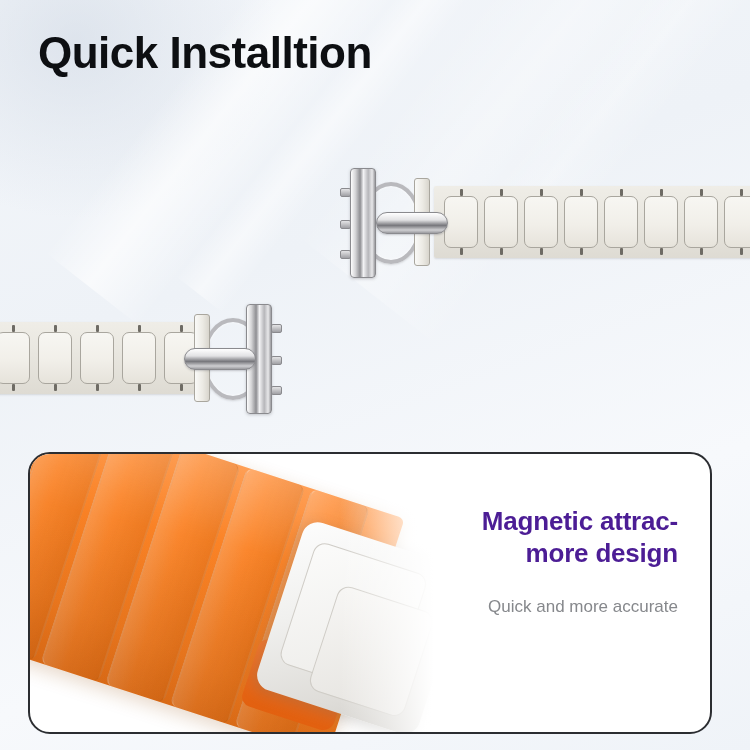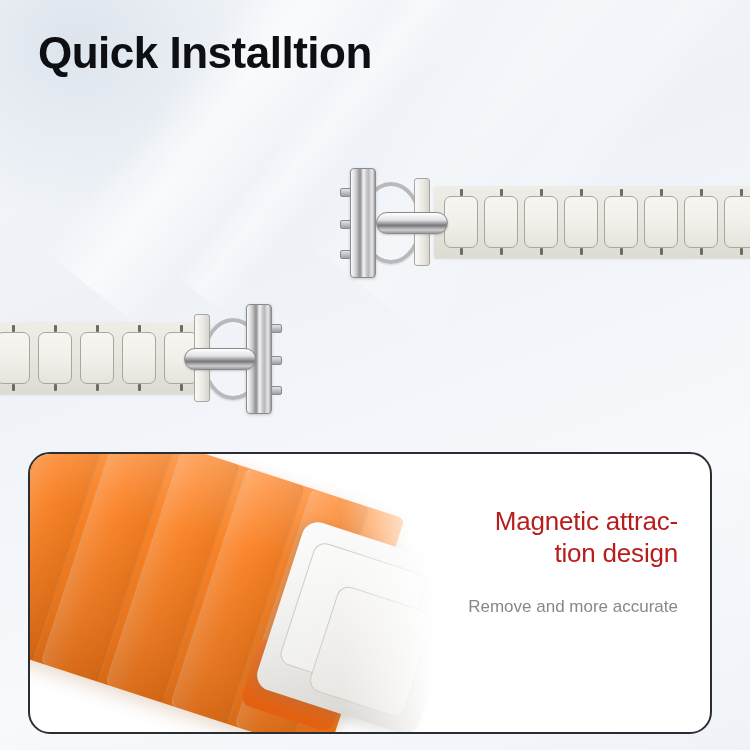--- a/index.html
+++ b/index.html
@@ -168,21 +168,21 @@
   }
   .photo-fade {
     position:absolute; right:0; top:0; width:120px; height:100%;
     background:linear-gradient(90deg,rgba(255,255,255,0),#ffffff 78%);
   }
 
   .card-text {
     position:absolute; right:32px; top:52px; width:300px; text-align:right;
   }
   .feature-title {
-    font-size:26px; font-weight:normal; color:#b91c1c;
+    font-size:26px; font-weight:bold; color:#4c1d95;
     line-height:1.22; letter-spacing:-.2px;
   }
   .feature-sub {
     margin-top:26px; font-size:17px; color:#86888c; line-height:1.42;
   }
 </style>
 </head>
 <body>
 
 <div class="page">
@@ -256,21 +256,21 @@
       <div class="white-clasp">
         <div class="white-clasp-face"></div>
         <div class="white-clasp-face2"></div>
       </div>
       <div class="photo-fade"></div>
     </div>
 
     <div class="card-text">
       <div class="feature-title">
         <div>Magnetic attrac-</div>
-        <div>tion design</div>
+        <div>more design</div>
       </div>
       <div class="feature-sub">
-        <div>Remove and more accurate</div>
+        <div>Quick and more accurate</div>
       </div>
     </div>
 
   </div>
 </div>
 
 </body></html>

